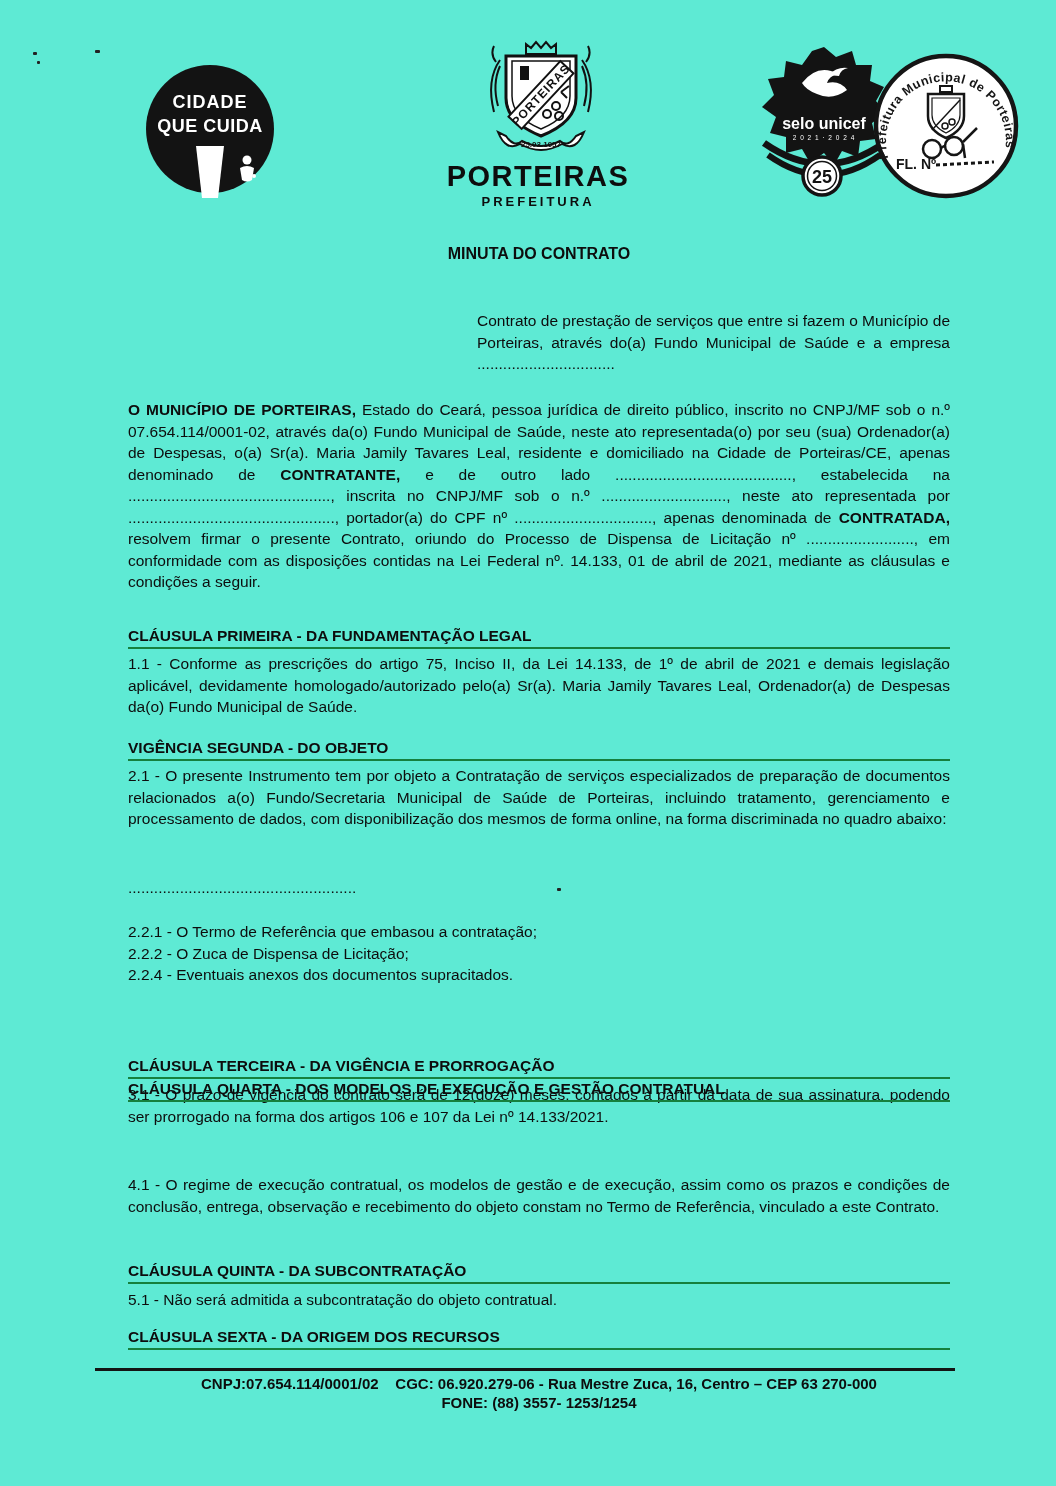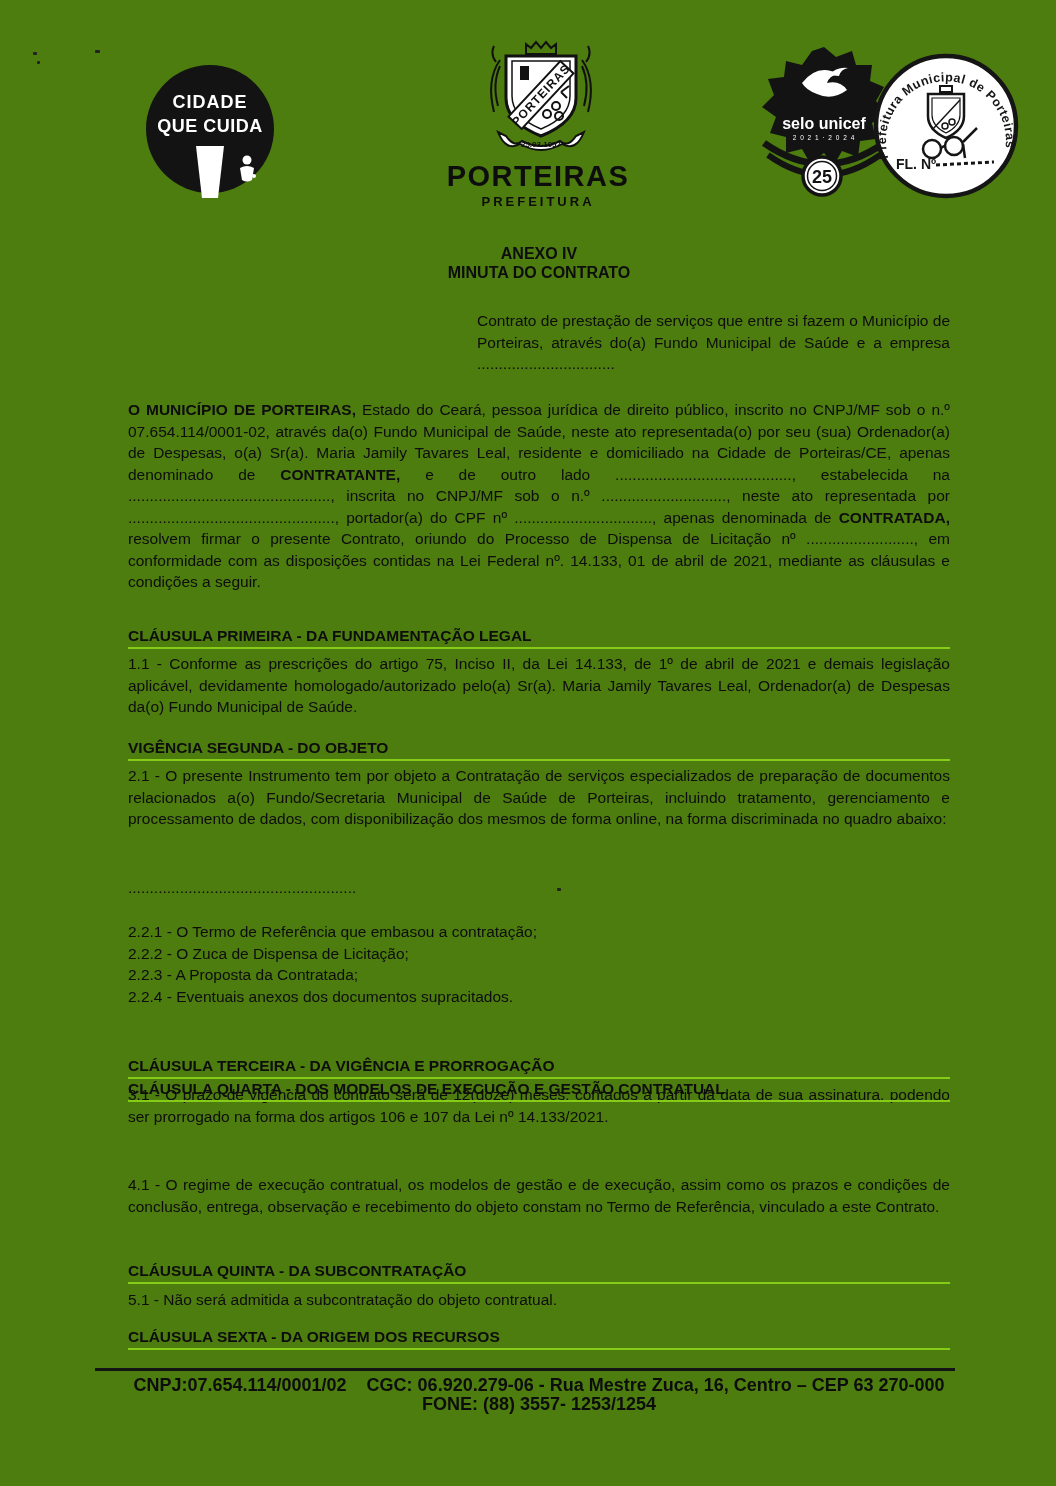--- a/index.html
+++ b/index.html
@@ -1,23 +1,23 @@
 <!DOCTYPE html>
 <html><head>
 <meta charset="utf-8">
 <style>
   html,body{margin:0;padding:0;background:#e8e8e8;}
-  .page{position:relative;width:1056px;height:1486px;background:#4d7c0f;margin:0 auto;
+  .page{position:relative;width:1056px;height:1486px;background:#5eead4;margin:0 auto;
         font-family:"Liberation Sans", sans-serif;color:#0d0d0d;overflow:hidden;}
   .abs{position:absolute;}
   .body-text{font-size:15.5px;line-height:21.5px;text-align:justify;}
-  .heading{font-size:15.5px;font-weight:bold;border-bottom:2px solid #84cc16;padding-bottom:2px;width:822px;}
+  .heading{font-size:15.5px;font-weight:bold;border-bottom:2px solid #15803d;padding-bottom:2px;width:822px;}
   .title{text-align:center;font-weight:bold;font-size:16px;line-height:19px;}
   .speck{position:absolute;background:#222;border-radius:1px;}
-  .footer-line{white-space:pre;font-size:18px;font-weight:bold;text-align:center;width:822px;
+  .footer-line{white-space:pre;font-size:15px;font-weight:bold;text-align:center;width:822px;
                font-family:"Liberation Sans", sans-serif;}
   .divider{position:absolute;background:#141414;}
   p{margin:0;}
   b{font-weight:bold;}
   svg text{font-family:"Liberation Sans", sans-serif;}
   .big-name{font-weight:bold;font-size:29px;letter-spacing:1.5px;text-align:center;}
   .sub-name{font-weight:bold;font-size:13px;letter-spacing:3px;text-align:center;}
 </style>
 </head>
 <body>
@@ -125,21 +125,20 @@
         <circle cx="60" cy="97" r="9" stroke-width="2.5"></circle>
         <circle cx="82" cy="94" r="9" stroke-width="2.5"></circle>
         <path d="M 69,96 q 4,-3 4,-1 M 91,90 l 14,-14 M 91,92 l 2,14" stroke-width="2.5"></path>
       </g>
       <text x="24" y="117" font-size="14" font-weight="bold" fill="#151515">FL. Nº</text>
       <line x1="64" y1="113" x2="122" y2="110" stroke="#151515" stroke-width="3" stroke-dasharray="4 3"></line>
     </svg>
   </div>
 
   <div class="abs title" style="left:128px;top:244px;width:822px;">
-    <div>ANEXO IV</div>
     <div>MINUTA DO CONTRATO</div>
   </div>
 
   <div class="abs body-text" style="left:477px;top:310px;width:473px;">
     <p>Contrato de prestação de serviços que entre si fazem o Município de Porteiras, através do(a) Fundo Municipal de Saúde e a empresa ................................</p>
   </div>
 
   <div class="abs body-text" style="left:128px;top:399px;width:822px;">
     <p><b>O MUNICÍPIO DE PORTEIRAS,</b><span> Estado do Ceará, pessoa jurídica de direito público, inscrito no CNPJ/MF sob o n.º 07.654.114/0001-02, através da(o) Fundo Municipal de Saúde, neste ato representada(o) por seu (sua) Ordenador(a) de Despesas, o(a) Sr(a). Maria Jamily Tavares Leal, residente e domiciliado na Cidade de Porteiras/CE, apenas denominado de </span><b>CONTRATANTE,</b><span> e de outro lado ........................................., estabelecida na ..............................................., inscrita no CNPJ/MF sob o n.º ............................., neste ato representada por ................................................, portador(a) do CPF nº ................................, apenas denominada de </span><b>CONTRATADA,</b><span> resolvem firmar o presente Contrato, oriundo do Processo de Dispensa de Licitação nº ........................., em conformidade com as disposições contidas na Lei Federal nº. 14.133, 01 de abril de 2021, mediante as cláusulas e condições a seguir.</span></p>
   </div>
@@ -152,21 +151,20 @@
   <div class="abs heading" style="left:128px;top:739px;">VIGÊNCIA SEGUNDA - DO OBJETO</div>
   <div class="abs body-text" style="left:128px;top:765px;width:822px;">
     <p>2.1 - O presente Instrumento tem por objeto a Contratação de serviços especializados de preparação de documentos relacionados a(o) Fundo/Secretaria Municipal de Saúde de Porteiras, incluindo tratamento, gerenciamento e processamento de dados, com disponibilização dos mesmos de forma online, na forma discriminada no quadro abaixo:</p>
   </div>
   <div class="abs body-text" style="left:128px;top:877px;width:822px;">
     <p>.....................................................</p>
   </div>
   <div class="abs body-text" style="left:128px;top:921px;width:822px;text-align:left;">
     <p>2.2.1 - O Termo de Referência que embasou a contratação;</p>
     <p>2.2.2 - O Zuca de Dispensa de Licitação;</p>
-    <p>2.2.3 - A Proposta da Contratada;</p>
     <p>2.2.4 - Eventuais anexos dos documentos supracitados.</p>
   </div>
 
   <div class="abs heading" style="left:128px;top:1057px;">CLÁUSULA TERCEIRA - DA VIGÊNCIA E PRORROGAÇÃO</div>
   <div class="abs body-text" style="left:128px;top:1084px;width:822px;">
     <p>3.1 - O prazo de vigência do contrato será de 12(doze) meses, contados a partir da data de sua assinatura, podendo ser prorrogado na forma dos artigos 106 e 107 da Lei nº 14.133/2021.</p>
   </div>
 
   <div class="abs heading" style="left:128px;top:1080px;">CLÁUSULA QUARTA - DOS MODELOS DE EXECUÇÃO E GESTÃO CONTRATUAL</div>
   <div class="abs body-text" style="left:128px;top:1174px;width:822px;">

